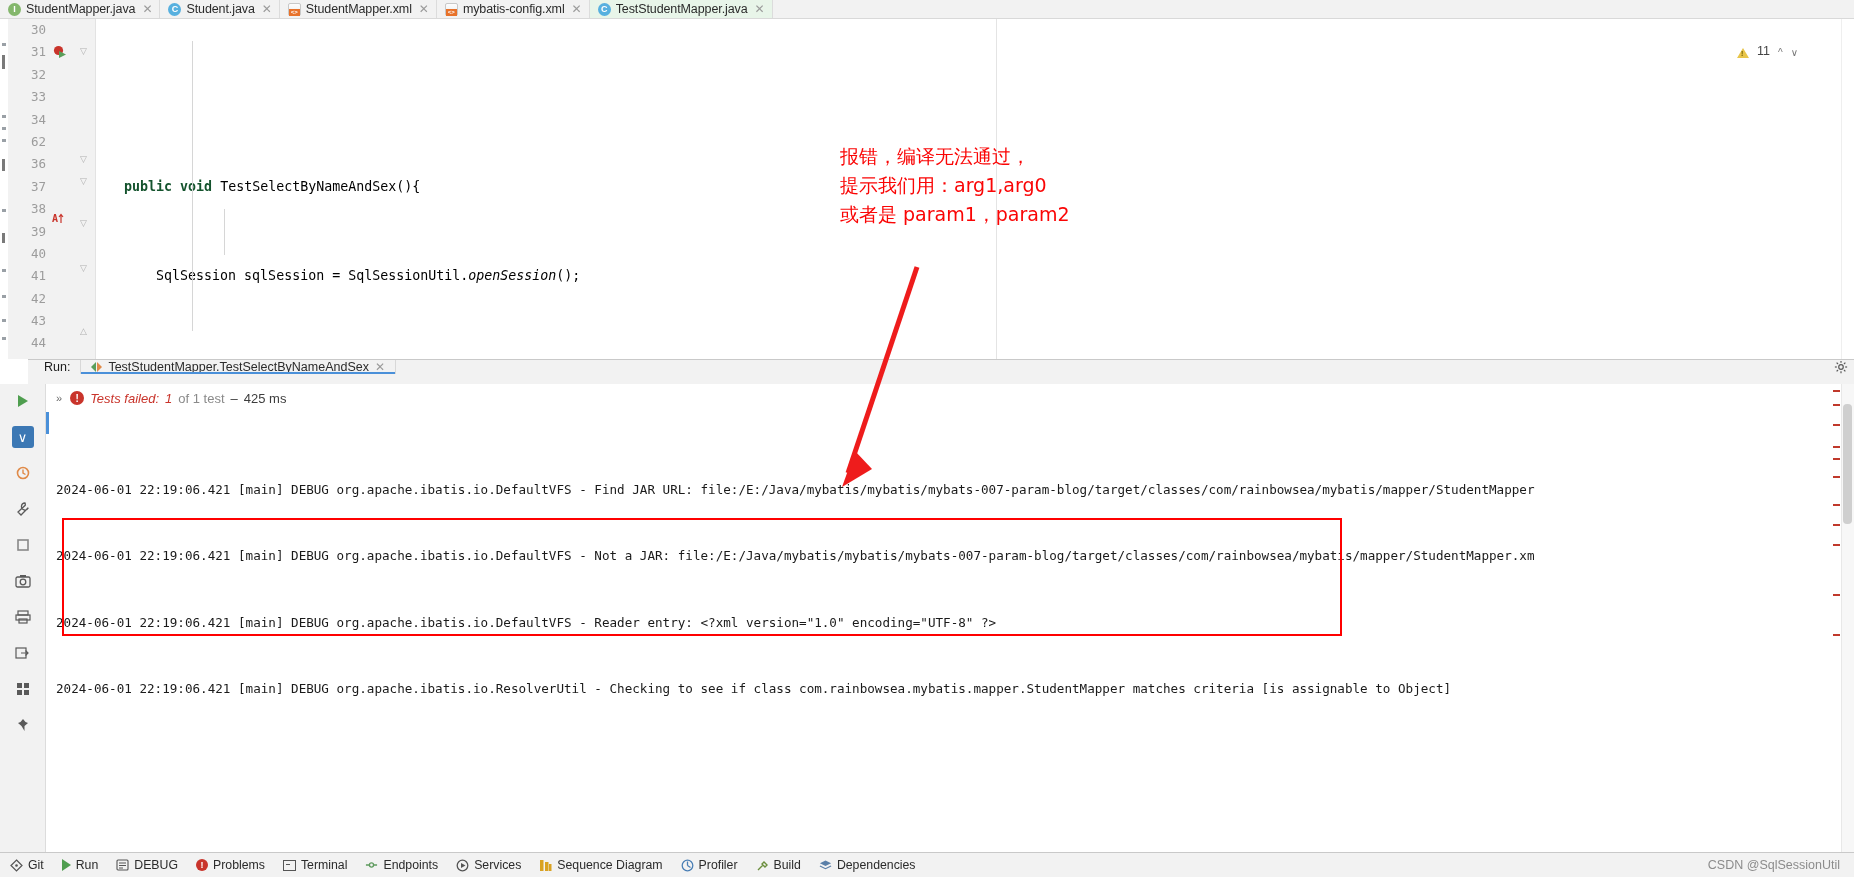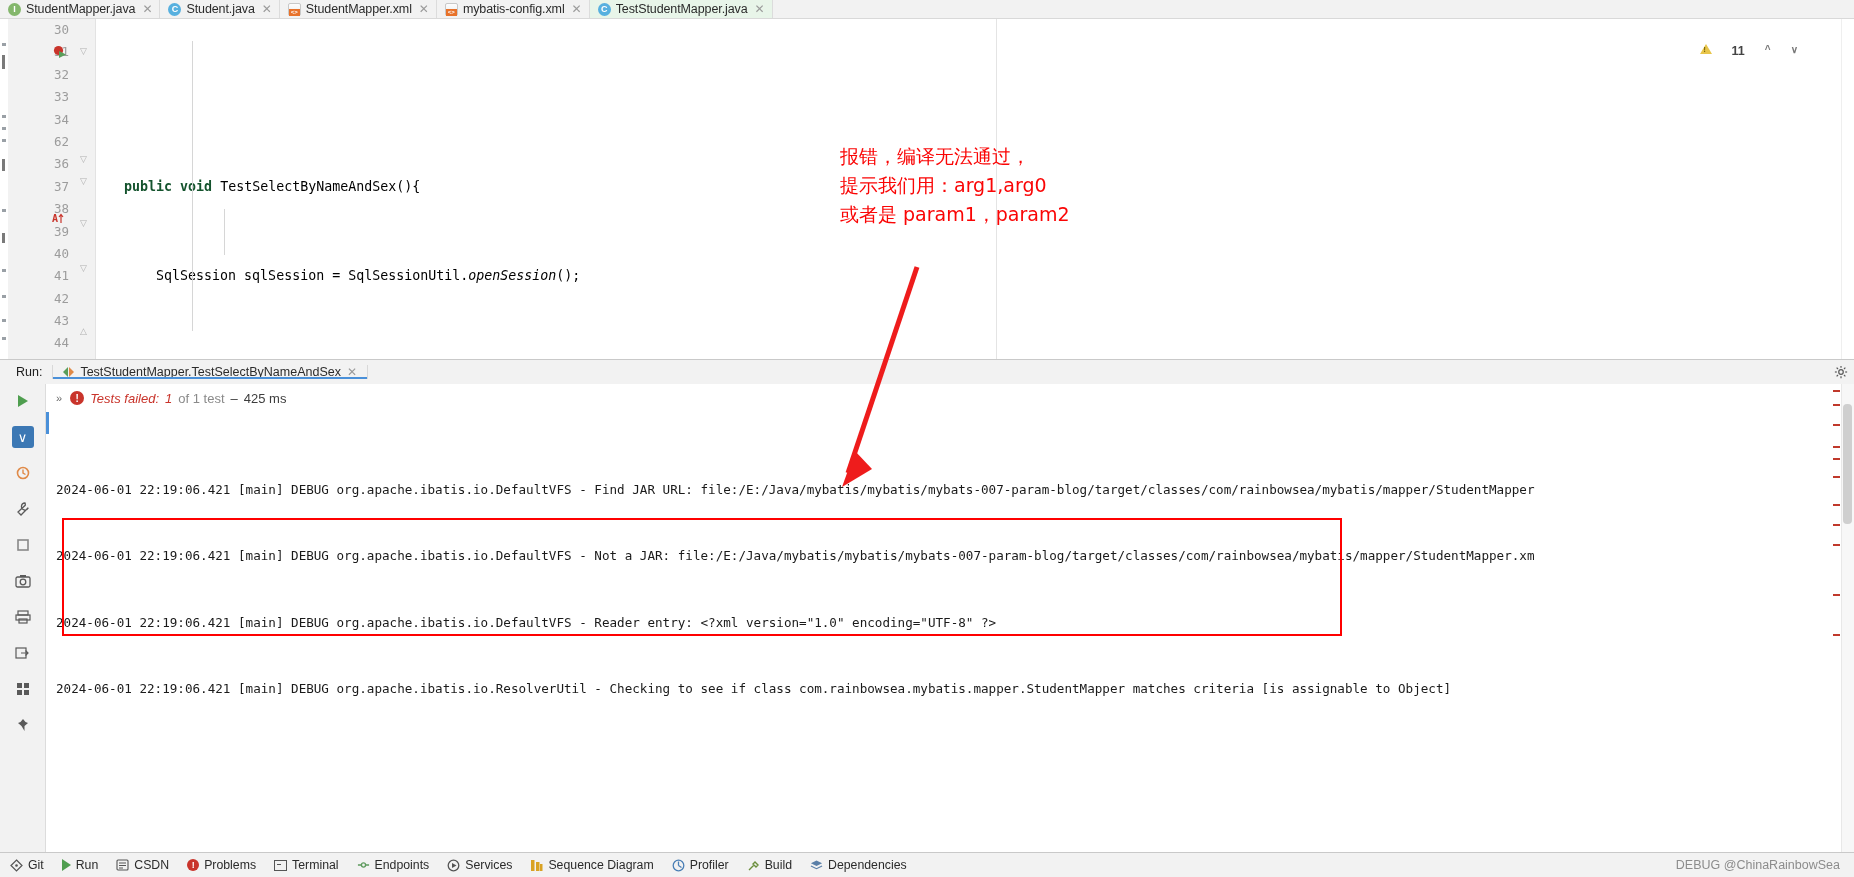--- a/index.html
+++ b/index.html
@@ -92,21 +92,21 @@
     flex: 0 0 66px;
     position: relative;
     font-family: "DejaVu Sans Mono", monospace;
     font-size: 12.5px;
     color: #999999;
     padding-left: 0;
   }
   .gutter .ln {
     height: 22.4px;
     line-height: 22.4px;
-    text-align: right;
+    text-align: center;
     padding-right: 5px;
     color: #9c9c9c;
   }
   .foldcol {
     width: 22px;
     flex: 0 0 22px;
     background: #f2f2f2;
     border-right: 1px solid #e3e3e3;
     position: relative;
   }
@@ -138,24 +138,23 @@
   .indent-guide {
     position: absolute;
     width: 1px;
     background: #d6d6d6;
   }
 
   
   .warn-chip {
     position: absolute;
     right: 56px; top: 25px;
-    display: flex; align-items: flex-start; gap: 20px;
+    display: flex; align-items: flex-end; gap: 8px;
     font-size: 12.5px; color: #444;
     z-index: 12;
-    font-weight: bold;
   }
   .warn-tri {
     width: 0; height: 0;
     border-left: 6px solid transparent;
     border-right: 6px solid transparent;
     border-bottom: 10px solid #e8c54a;
     position: relative;
   }
   .warn-tri::after{
     content:'!';
@@ -192,25 +191,26 @@
     z-index: 40;
     pointer-events: none;
   }
 
   
   .runbar {
     flex: 0 0 25px;
     background: #f2f2f2;
     border-top: 1px solid #c9c9c9;
     display: flex;
-    align-items: center;
+    align-items: flex-start;
     font-size: 12.5px;
     color: #2b2b2b;
     position: relative;
     z-index: 15;
+    margin-left: 28px;
   }
   .runbar .runlabel {
     display: flex; align-items: center;
     padding: 0 10px 0 16px;
     font-size: 12.5px;
     color: #1c1c1c;
   }
   .run-tab {
     display: flex; align-items: center; gap: 6px;
     padding: 0 10px;
@@ -660,21 +660,21 @@
     </div>
     <div class="sb-item">
       <span class="sb-ico">
         <svg width="13" height="12" viewBox="0 0 13 12">
             <rect x="1" y="1" width="11" height="10" rx="1" fill="none" stroke="#555" stroke-width="1.1"></rect>
             <line x1="3" y1="4" x2="10" y2="4" stroke="#555" stroke-width="1"></line>
             <line x1="3" y1="6.5" x2="10" y2="6.5" stroke="#555" stroke-width="1"></line>
             <line x1="3" y1="9" x2="7" y2="9" stroke="#555" stroke-width="1"></line>
           </svg>
       </span>
-      <span>CSDN</span>
+      <span>DEBUG</span>
     </div>
     <div class="sb-item">
       <span class="sb-ico dot-red">!</span>
       <span>Problems</span>
     </div>
     <div class="sb-item">
       <span class="sb-ico">
           <span class="term-ico"></span>
         </span>
       <span>Terminal</span>
@@ -726,16 +726,16 @@
     </div>
     <div class="sb-item">
       <span class="sb-ico">
         <svg width="14" height="13" viewBox="0 0 14 13">
             <path d="M7 1 L13 4 L7 7 L1 4 Z" fill="#5a7fa8"></path>
             <path d="M1 7 L7 10 L13 7" fill="none" stroke="#5a7fa8" stroke-width="1.2"></path>
           </svg>
       </span>
       <span>Dependencies</span>
     </div>
-    <span class="watermark">DEBUG @ChinaRainbowSea</span>
+    <span class="watermark">CSDN @SqlSessionUtil</span>
   </div>
 
 </div>
 
 </body></html>

